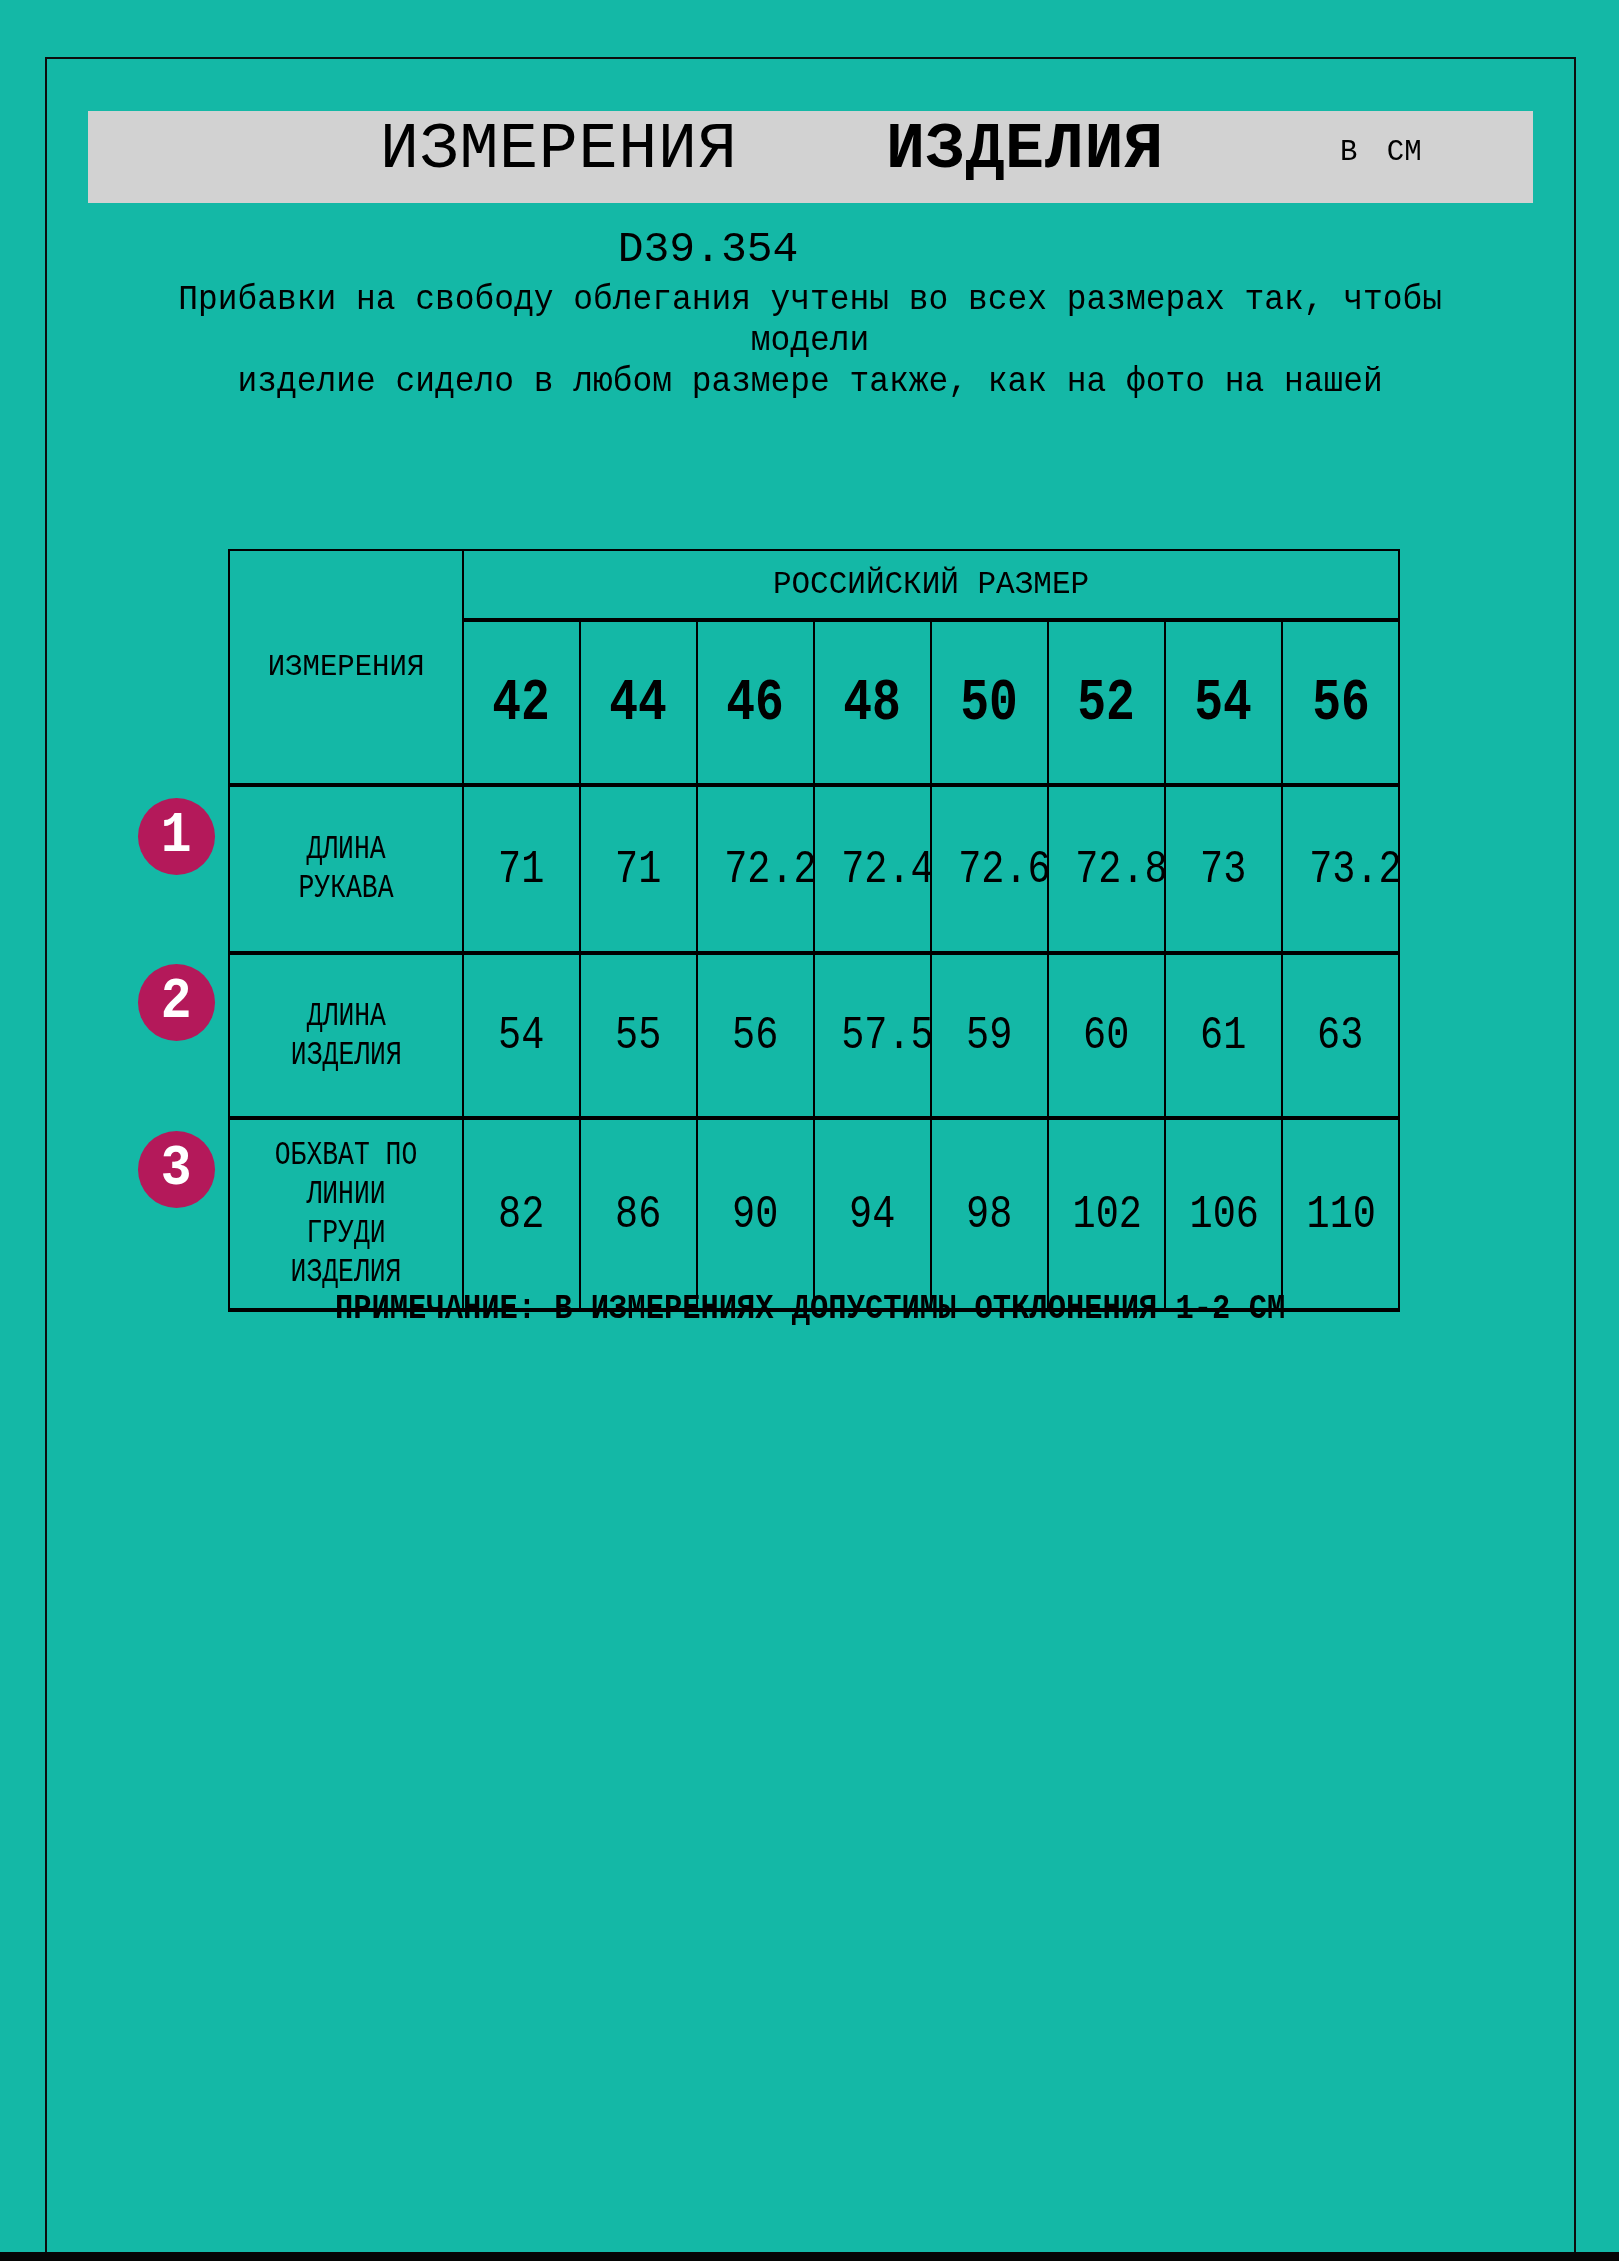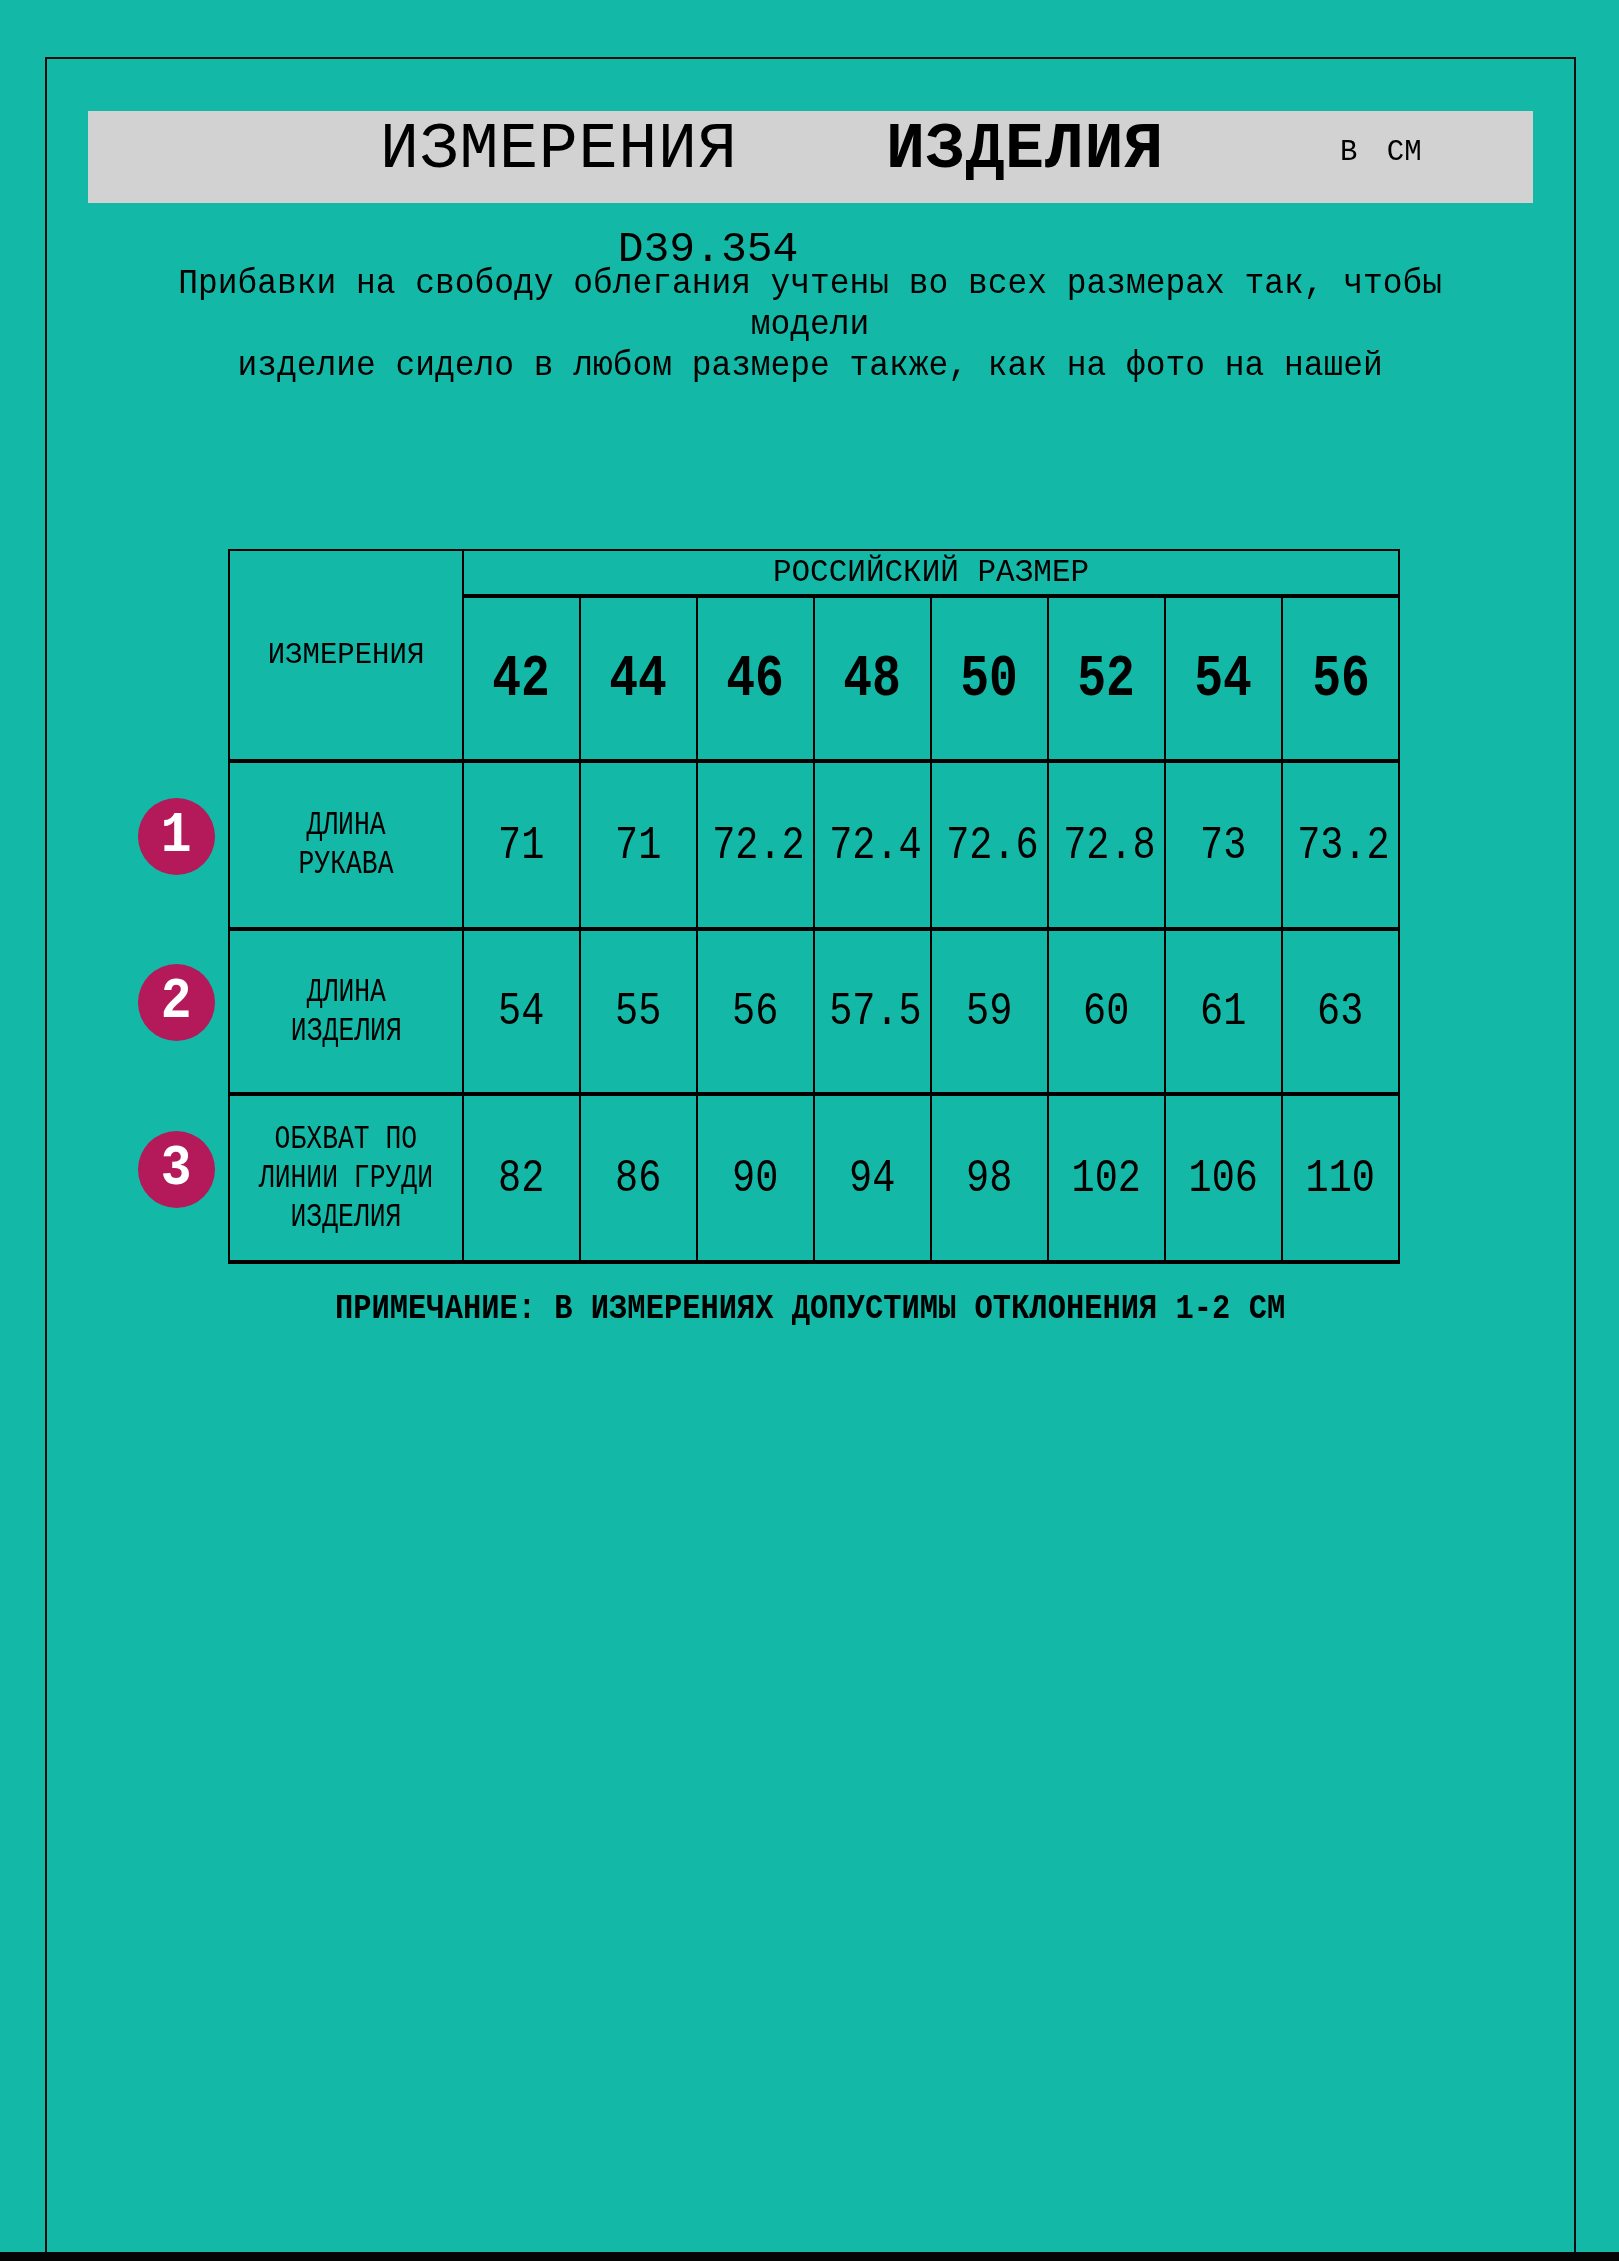--- a/index.html
+++ b/index.html
@@ -38,40 +38,40 @@
   .title-band .t3{
     position:absolute;left:1252px;top:27px;
     font-size:29px;line-height:1;font-weight:400;white-space:nowrap;
     word-spacing:12px;
   }
   .code{
     position:absolute;left:0;top:228px;width:1416px;
     text-align:center;font-size:43px;line-height:1;font-weight:400;
   }
   .para{
-    position:absolute;left:0;top:264px;width:1620px;
+    position:absolute;left:0;top:280px;width:1620px;
     text-align:center;
   }
   .para .para-line{
     text-align:center;line-height:41px;height:41px;
   }
   .para .cond{
     display:inline-block;transform:scaleX(0.94);transform-origin:center;
     font-size:35px;white-space:nowrap;
   }
   table.size-table{
     position:absolute;left:228px;top:549px;
     width:1168px;
     border-collapse:collapse;table-layout:fixed;
     border:2.7px solid #000;
   }
   table.size-table td{
     border:2px solid #000;
     text-align:center;vertical-align:middle;
-    padding:4px;overflow:hidden;
+    padding:16px;overflow:hidden;
   }
   tr.hdr1{height:38px;}
   tr.hdr2{height:165px;}
   tr.row-a{height:168px;}
   tr.row-b{height:165px;}
   tr.row-c{height:168px;}
   tr.hdr1 td, tr.hdr2 td, tr.row-a td, tr.row-b td, tr.row-c td{
     border-bottom-width:4.7px;
   }
   td.mlabel{font-size:29px;font-weight:400;}

